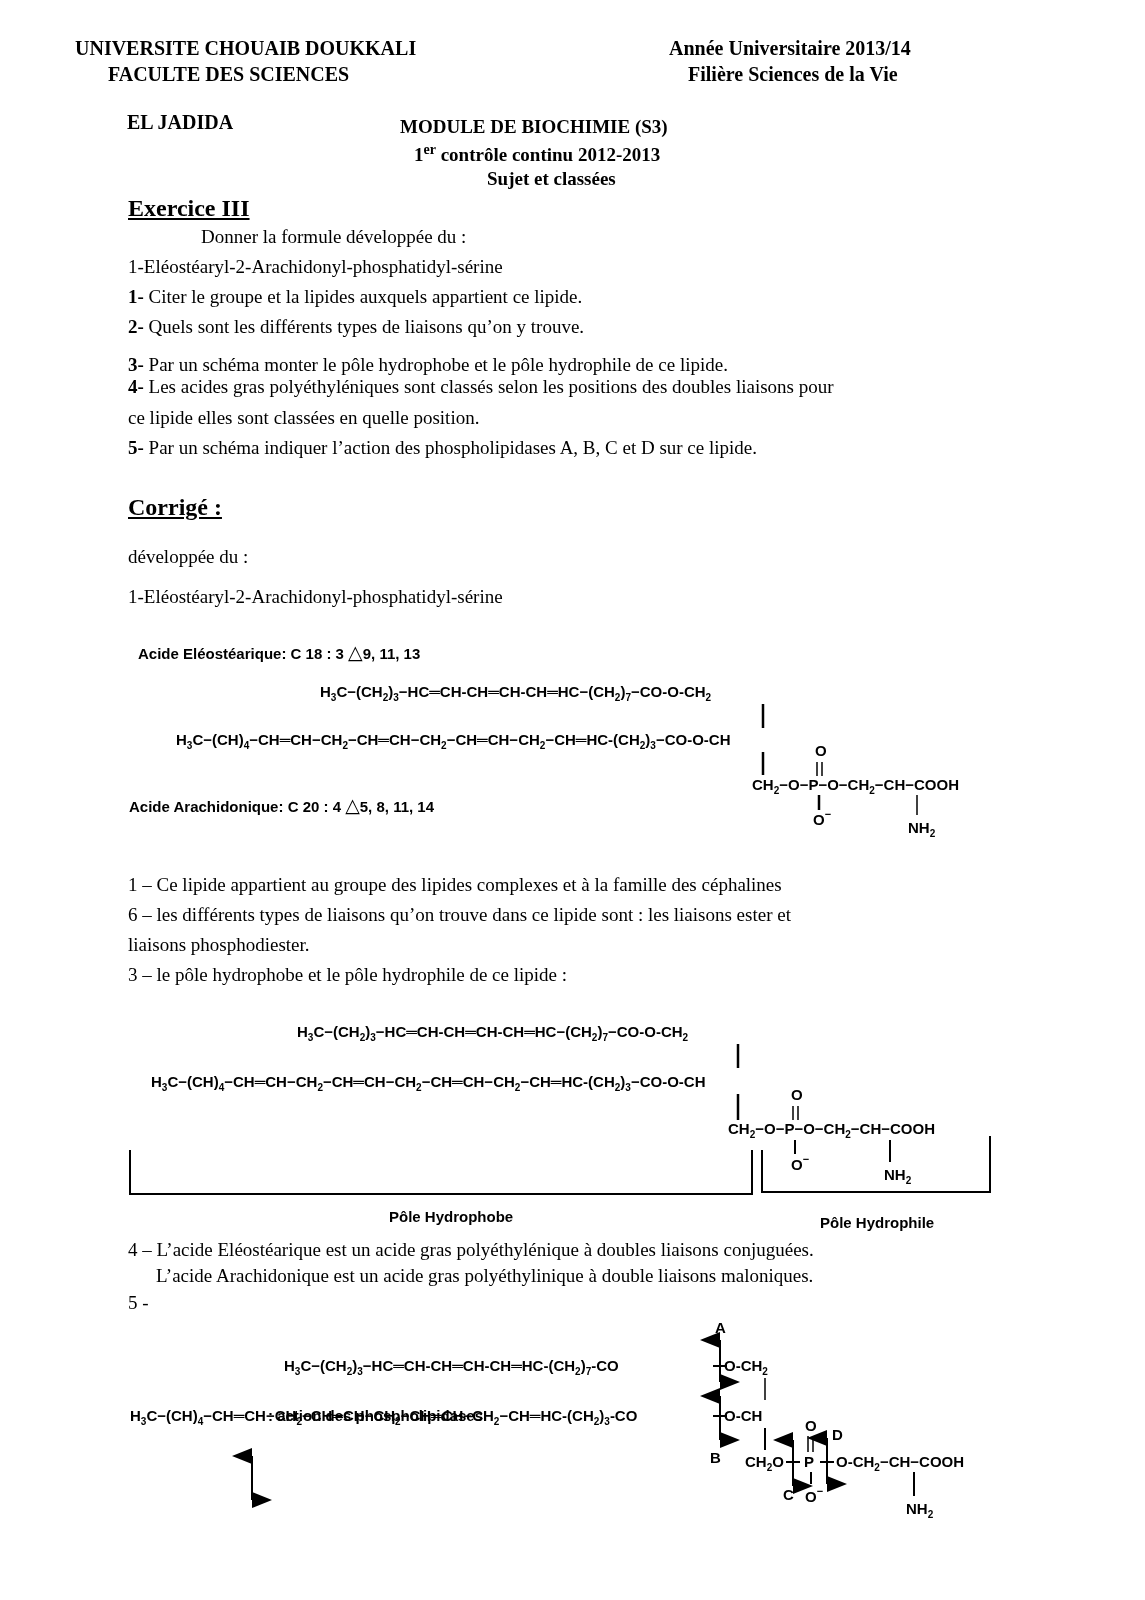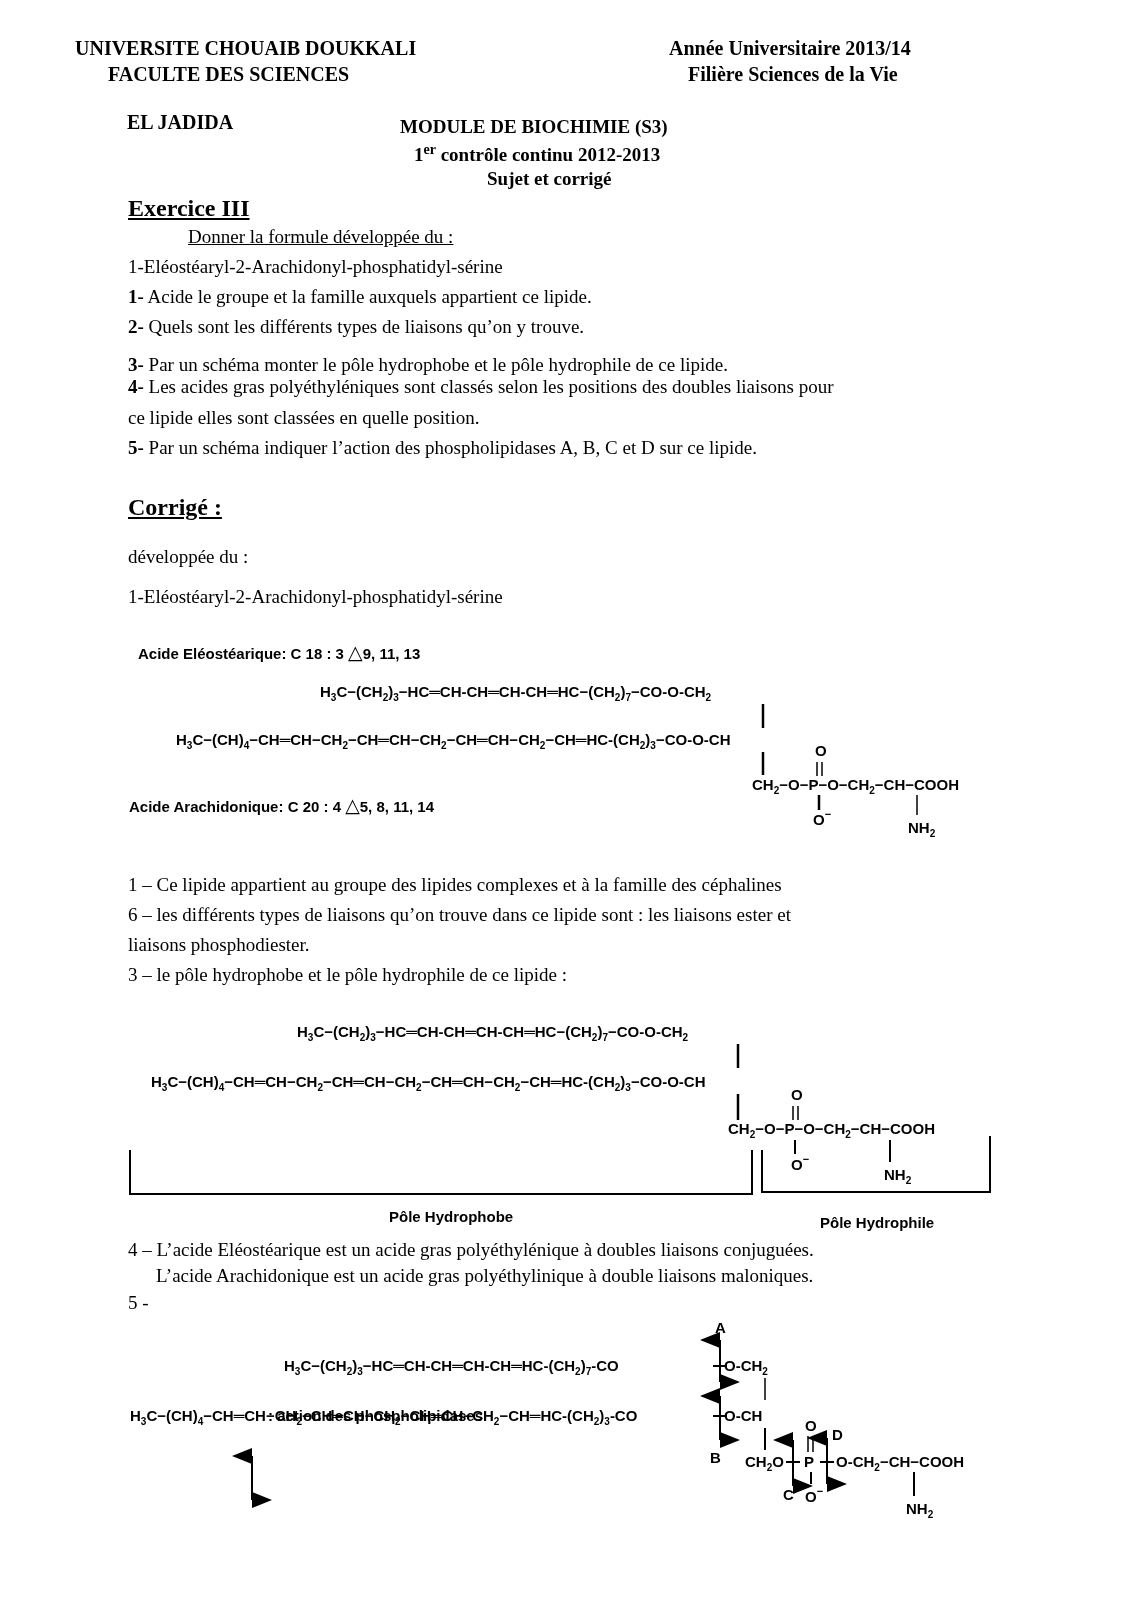--- a/index.html
+++ b/index.html
@@ -20,26 +20,26 @@
 <body>
 
 <div class="abs serif hdr" style="left:75px;top:37px;">UNIVERSITE CHOUAIB DOUKKALI</div>
 <div class="abs serif hdr" style="left:108px;top:63px;">FACULTE DES SCIENCES</div>
 <div class="abs serif hdr" style="left:127px;top:89px;margin-top:22px;">EL JADIDA</div>
 <div class="abs serif hdr" style="left:669px;top:37px;">Année Universitaire  2013/14</div>
 <div class="abs serif hdr" style="left:688px;top:63px;">Filière Sciences de la Vie</div>
 
 <div class="abs serif title" style="left:400px;top:116px;">MODULE DE BIOCHIMIE (S3)</div>
 <div class="abs serif title" style="left:414px;top:142px;"><span>1</span><sup>er</sup><span> contrôle continu 2012-2013</span></div>
-<div class="abs serif title" style="left:487px;top:168px;">Sujet et corrigé</div>
+<div class="abs serif title" style="left:487px;top:168px;">Sujet et classées</div>
 
 <div class="abs serif u" style="left:128px;top:195px;">Exercice III</div>
-<div class="abs serif body-text" style="left:188px;top:226px;text-decoration:underline;">Donner la formule développée du :</div>
+<div class="abs serif body-text" style="left:201px;top:226px;">Donner la formule développée du :</div>
 <div class="abs serif body-text" style="left:128px;top:256px;">1-Eléostéaryl-2-Arachidonyl-phosphatidyl-sérine</div>
-<div class="abs serif body-text" style="left:128px;top:286px;"><b class="num">1-</b><span> Acide le groupe et la famille auxquels appartient ce lipide.</span></div>
+<div class="abs serif body-text" style="left:128px;top:286px;"><b class="num">1-</b><span> Citer le groupe et la lipides auxquels appartient ce lipide.</span></div>
 <div class="abs serif body-text" style="left:128px;top:316px;"><b class="num">2-</b><span> Quels sont les différents types de liaisons qu’on y trouve.</span></div>
 <div class="abs serif body-text" style="left:128px;top:346px;margin-top:8px;"><b class="num">3-</b><span> Par un schéma monter le pôle hydrophobe et le pôle hydrophile de ce lipide.</span></div>
 <div class="abs serif body-text" style="left:128px;top:376px;"><b class="num">4-</b><span> Les acides gras polyéthyléniques sont classés selon les positions des doubles liaisons pour</span></div>
 <div class="abs serif body-text" style="left:128px;top:407px;">ce lipide elles sont classées en  quelle position.</div>
 <div class="abs serif body-text" style="left:128px;top:437px;"><b class="num">5-</b><span> Par un schéma indiquer l’action des phospholipidases A, B, C et D sur ce lipide.</span></div>
 
 <div class="abs serif u" style="left:128px;top:494px;">Corrigé :</div>
 <div class="abs serif body-text" style="left:128px;top:546px;">développée du :</div>
 <div class="abs serif body-text" style="left:128px;top:586px;">1-Eléostéaryl-2-Arachidonyl-phosphatidyl-sérine</div>
 

